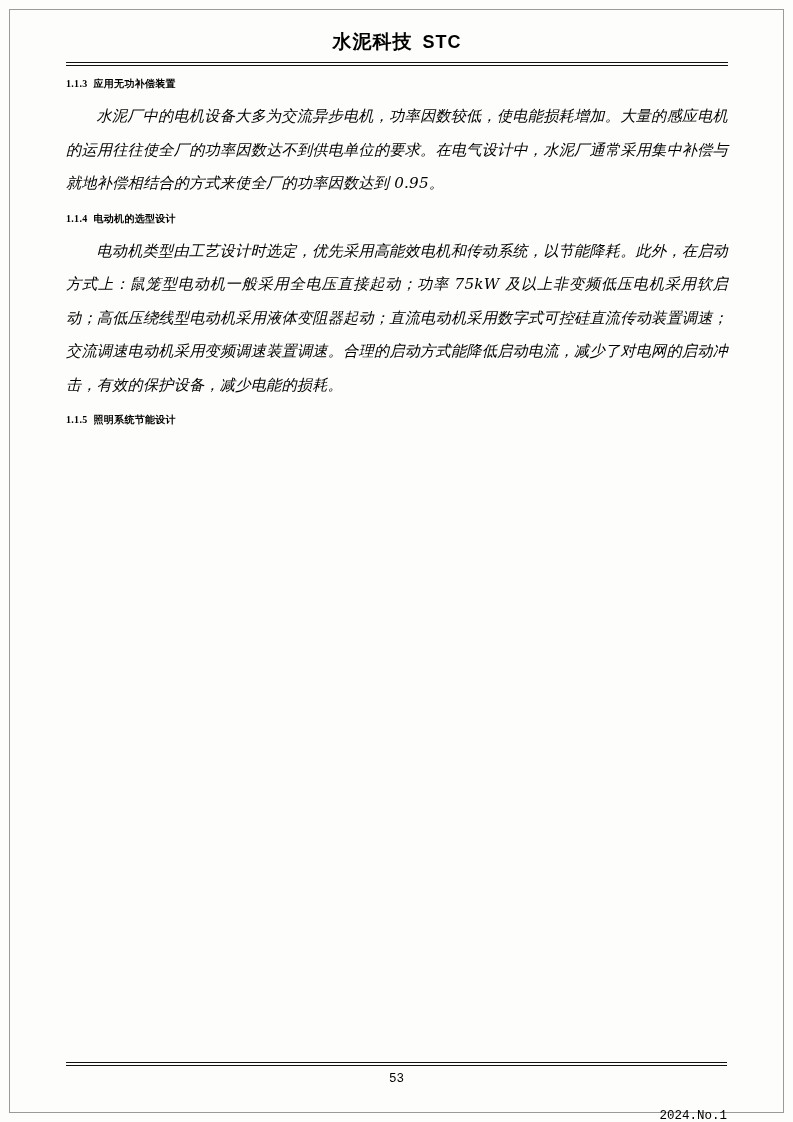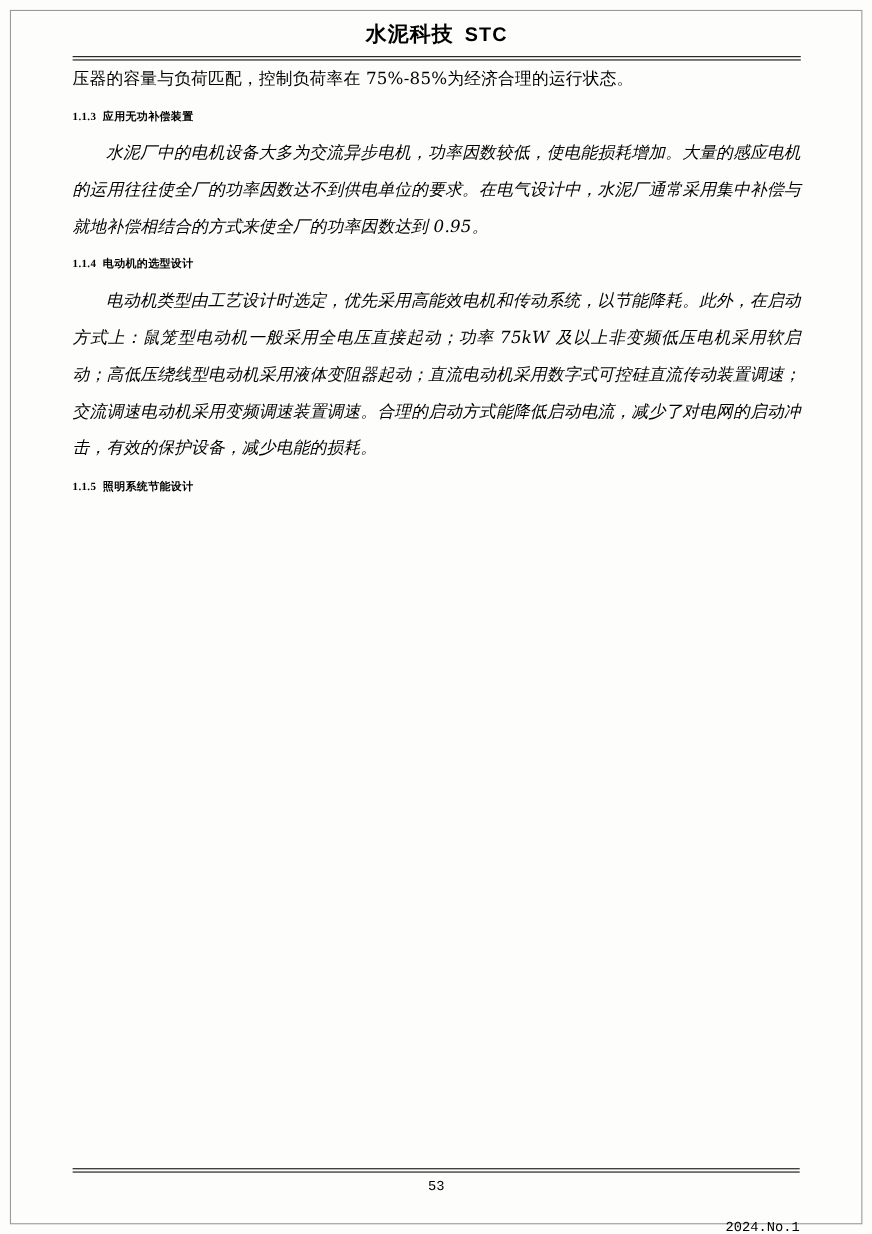--- a/index.html
+++ b/index.html
@@ -23,21 +23,21 @@
     left: 9px;
     top: 9px;
     right: 9px;
     bottom: 9px;
     border: 1px solid #9a9a9a;
     pointer-events: none;
   }
   .content {
     position: absolute;
     left: 66px;
-    top: 18px;
+    top: 29px;
     width: 662px;
   }
   
   .header {
     text-align: center;
     font-size: 19px;
     font-weight: bold;
     letter-spacing: 1px;
     padding-bottom: 4px;
     font-family: "DejaVu Serif", "Liberation Serif", serif;
@@ -131,21 +131,20 @@
   <div class="content">
 
     <div class="header">
       <span>水泥科技</span><span class="hdr-en">STC</span>
     </div>
     <div class="header-rule"></div>
     <div class="header-rule2"></div>
 
     <div class="body-text">
 
-      <p class="cont">压器的容量与负荷匹配，控制负荷率在 75%-85%为经济合理的运行状态。</p>
 
       <h3 class="section">
         <span class="num">1.1.3</span><span>应用无功补偿装置</span>
       </h3>
 
       <p class="para">水泥厂中的电机设备大多为交流异步电机，功率因数较低，使电能损耗增加。大量的感应电机的运用往往使全厂的功率因数达不到供电单位的要求。在电气设计中，水泥厂通常采用集中补偿与就地补偿相结合的方式来使全厂的功率因数达到 0.95。</p>
 
 
       <h3 class="section">
         <span class="num">1.1.4</span><span>电动机的选型设计</span>

